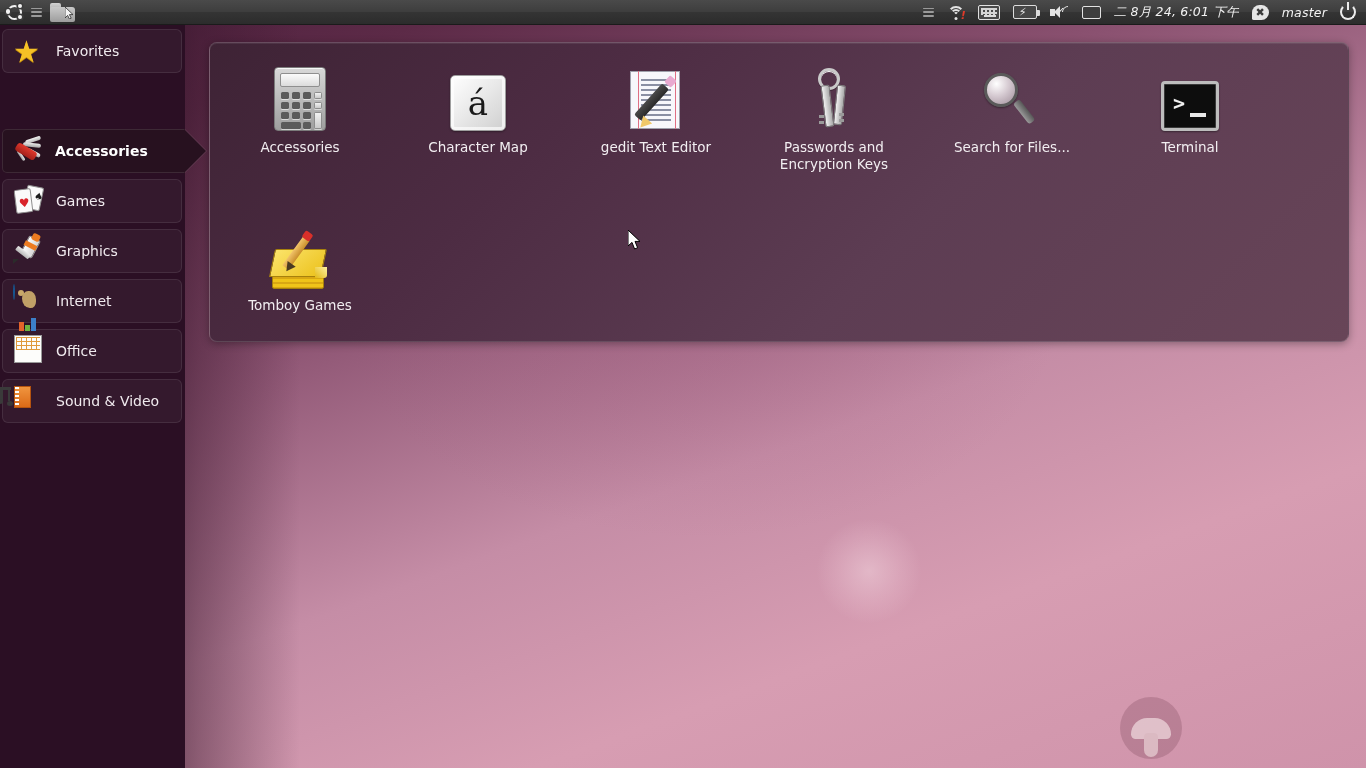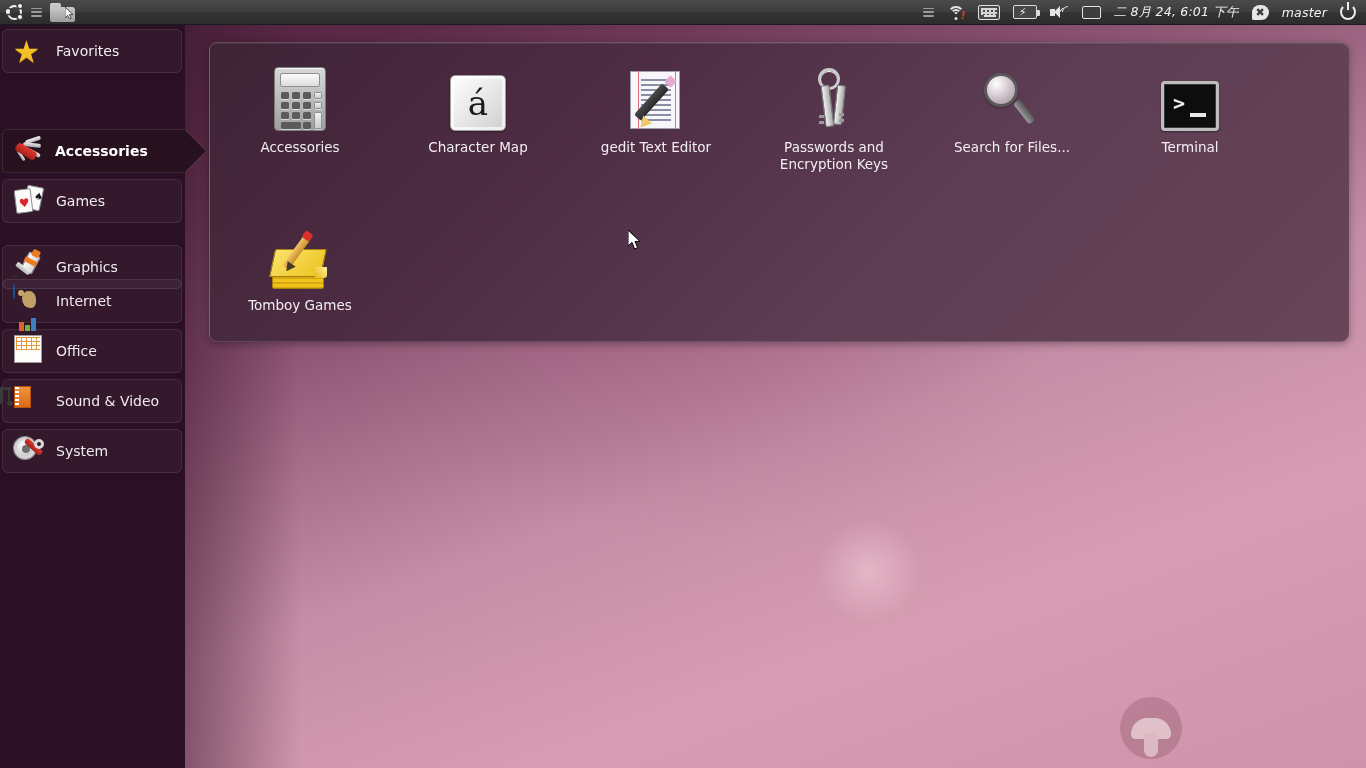--- a/index.html
+++ b/index.html
@@ -406,21 +406,21 @@
     <span class="si-label">Accessories</span>
   </div>
 
   <div class="side-item" style="top:154px">
     <span class="si-ico">
       <span class="ico-cards"><i class="c cb"></i><i class="c cf"></i><i class="spade">♠</i><i class="heart">♥</i></span>
     </span>
     <span class="si-label">Games</span>
   </div>
 
-  <div class="side-item" style="top:220px">
+  <div class="side-item" style="top:204px">
     <span class="si-ico">
       <span class="ico-graphics"><i class="tube"></i><i class="band"></i><i class="cap"></i><i class="brush"></i><i class="tip"></i></span>
     </span>
     <span class="si-label">Graphics</span>
   </div>
 
   <div class="side-item" style="top:304px">
     <span class="si-ico">
       <span class="ico-office"><i class="sheet"></i><i class="grid"></i><i class="bar b1"></i><i class="bar b2"></i><i class="bar b3"></i></span>
     </span>
@@ -442,26 +442,20 @@
             <i class="stem"></i>
             <i class="stem2"></i>
             <i class="h1"></i>
             <i class="h2"></i>
           </span>
       </span>
     </span>
     <span class="si-label">Sound &amp; Video</span>
   </div>
 
-  <div class="side-item" style="top:404px">
-    <span class="si-ico">
-      <span class="ico-system"><i class="gear"></i><i class="wr"></i><i class="wh"></i></span>
-    </span>
-    <span class="si-label">System</span>
-  </div>
 </div>
 
 <div id="content-panel">
   <div id="app-grid">
 
     <div class="app-tile" style="left:2px;top:14px">
       <div class="app-ico-wrap">
         <div class="ic-calc">
           <i class="disp"></i>
           <i class="k" style="left:6px;top:24px"></i>

